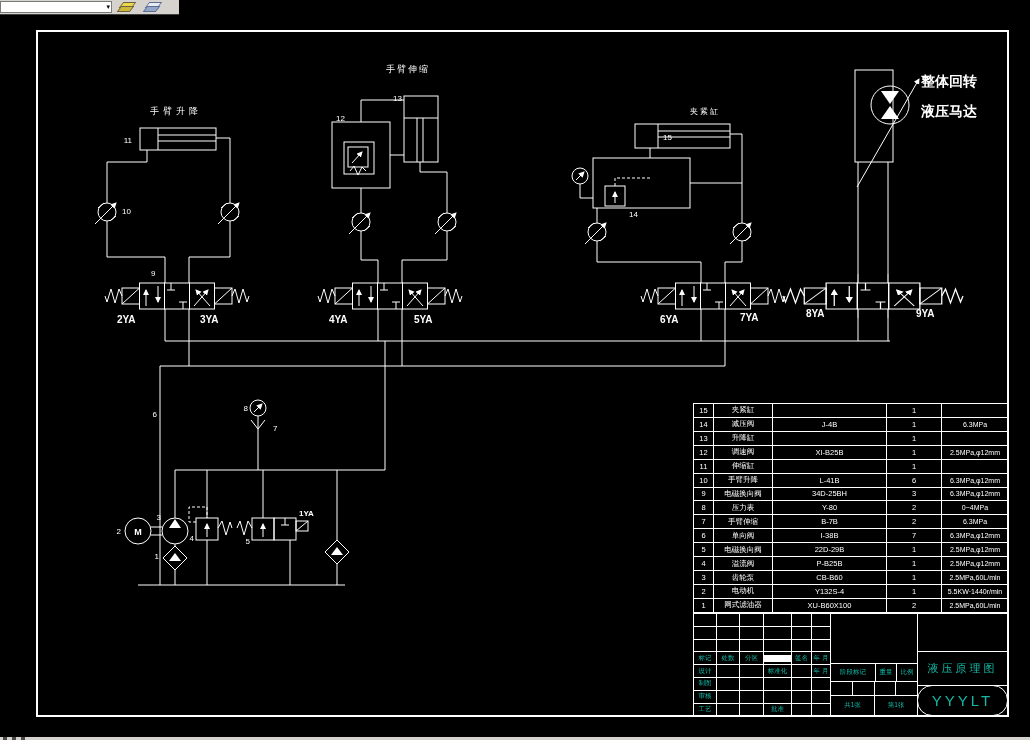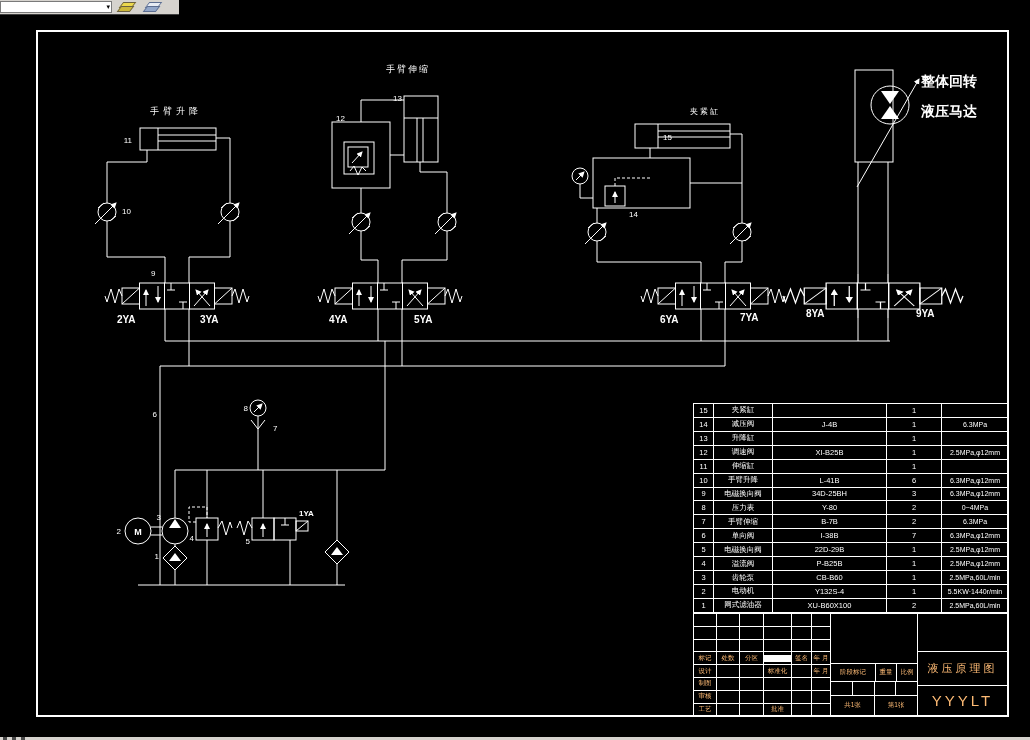--- a/index.html
+++ b/index.html
@@ -26,34 +26,34 @@
   
   svg{position:absolute;left:0;top:0;}
   svg text{fill:#fff;stroke:none;font-family:"Liberation Sans",sans-serif;}
   
   .bom{position:absolute;left:693px;top:403px;width:315px;height:210px;border-collapse:collapse;
        table-layout:fixed;}
   .bom td{border:1px solid #fff;color:#fff;font-size:7.5px;text-align:center;padding:0;
           white-space:nowrap;overflow:hidden;height:12px;}
   .bom td.rem{font-size:7px;}
   
-  .tblock{position:absolute;left:693px;top:613px;width:315px;height:103px;color:#fdba74;}
+  .tblock{position:absolute;left:693px;top:613px;width:315px;height:103px;color:#14b8a6;}
   .tleft{position:absolute;left:0;top:0;width:137px;height:103px;display:grid;
          grid-template-columns:23px 23px 24px 28px 20px 19px;
          grid-template-rows:repeat(8,12.8px);
          border-left:1px solid #fff;border-top:1px solid #fff;box-sizing:border-box;}
   .tleft i{border-right:1px solid #fff;border-bottom:1px solid #fff;font-style:normal;
            font-size:6.5px;display:flex;align-items:center;justify-content:center;
            overflow:hidden;white-space:nowrap;}
   .cell{position:absolute;border:1px solid #fff;box-sizing:border-box;display:flex;
         align-items:center;justify-content:center;font-size:6.5px;overflow:hidden;
         white-space:nowrap;}
   .fillwhite{width:100%;height:7px;background:#fff;}
   .bigtitle{font-size:11px;letter-spacing:3px;}
-  .bigcode{font-size:15px;letter-spacing:3px;}
+  .bigcode{font-size:15px;letter-spacing:3px;border-radius:15px;}
 </style>
 </head>
 <body>
 
 <div id="screen">
 
   <div class="topbar">
     <div class="combo">
       <span class="combo-text"></span>
       <span class="combo-arrow">▾</span>

